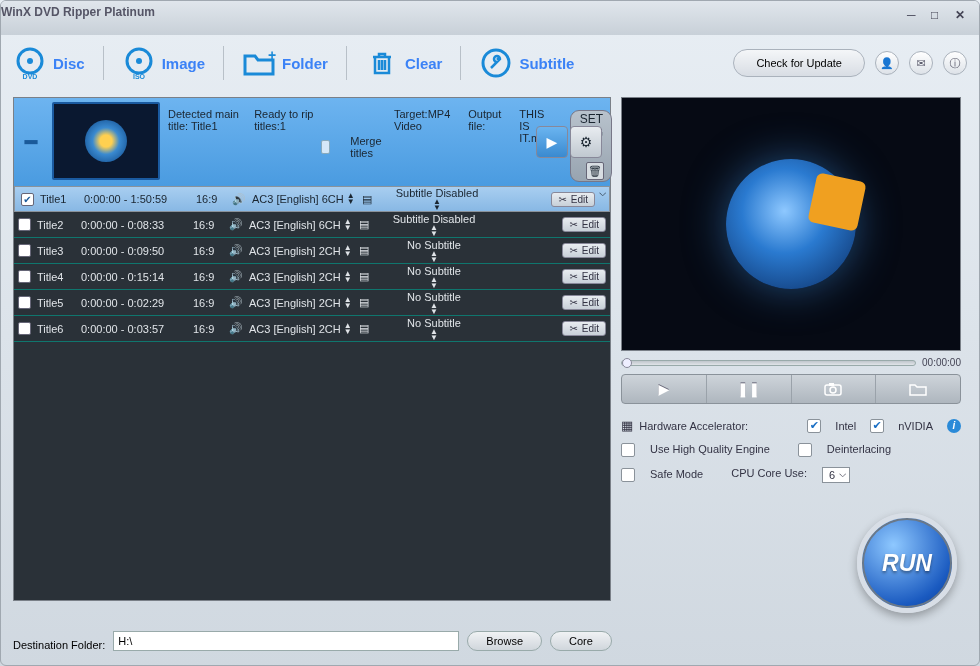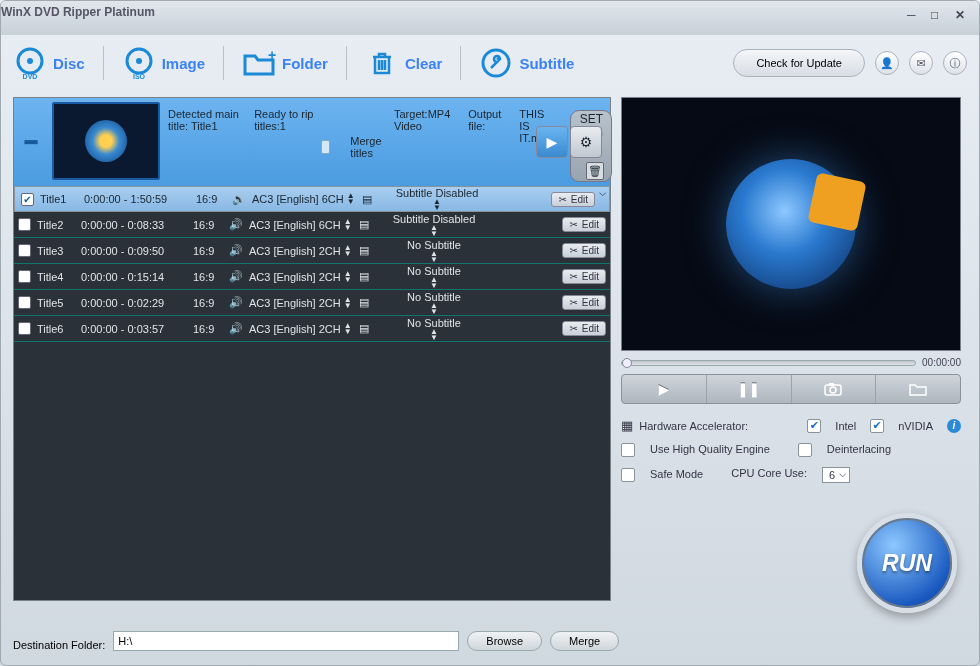--- a/index.html
+++ b/index.html
@@ -352,14 +352,14 @@
     </div>
   </div>
 </div>
 
 <div class="runbtn">RUN</div>
 
 <div class="bottom">
   <span>Destination Folder:</span>
   <input class="destinput" value="H:\" style="">
   <div class="sbtn">Browse</div>
-  <div class="sbtn">Merge</div>
+  <div class="sbtn">Core</div>
 </div>
 
 </body></html>

